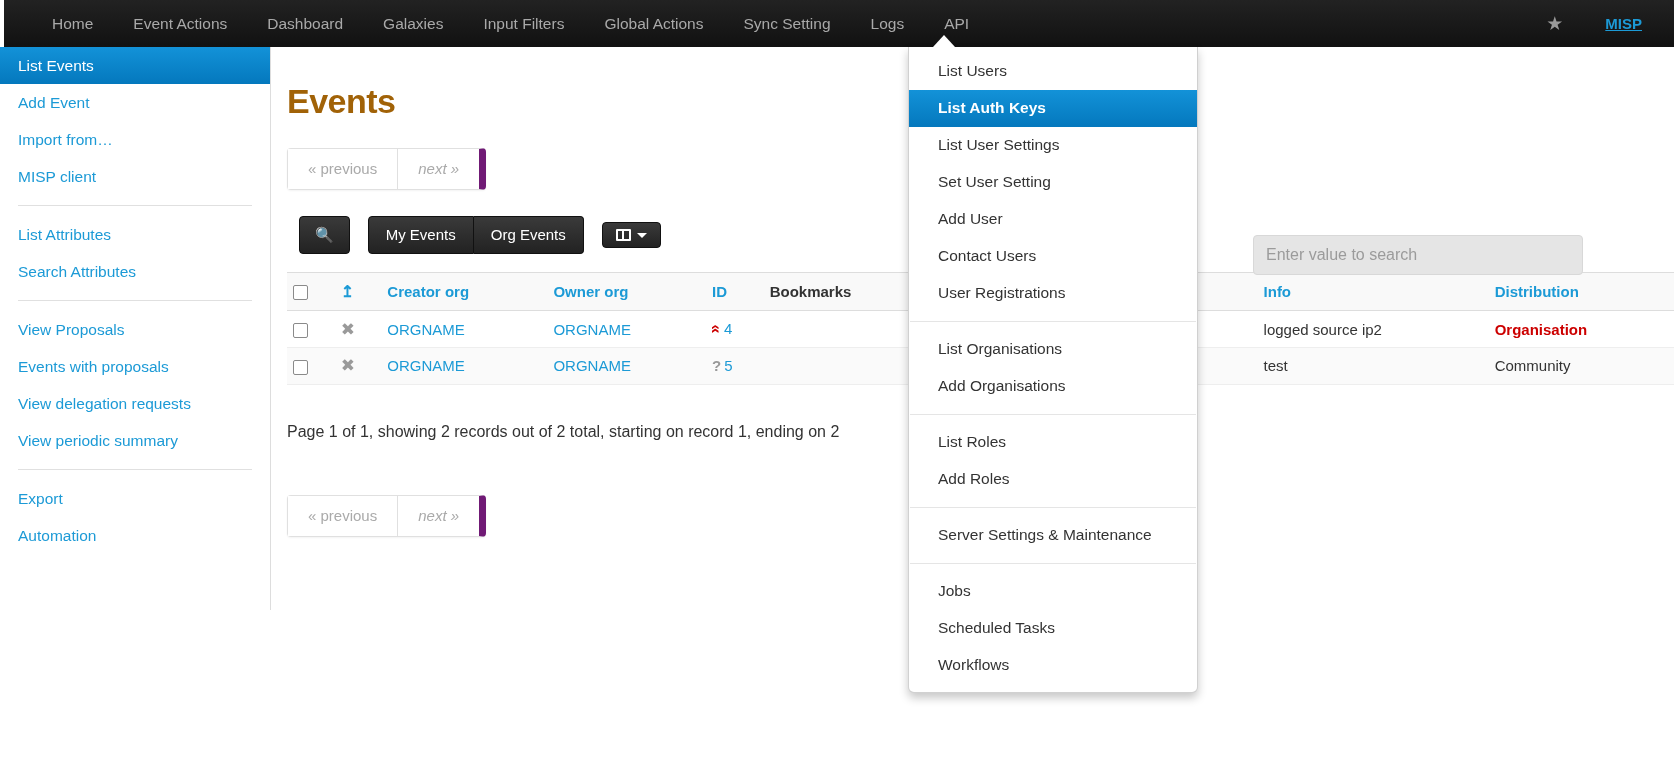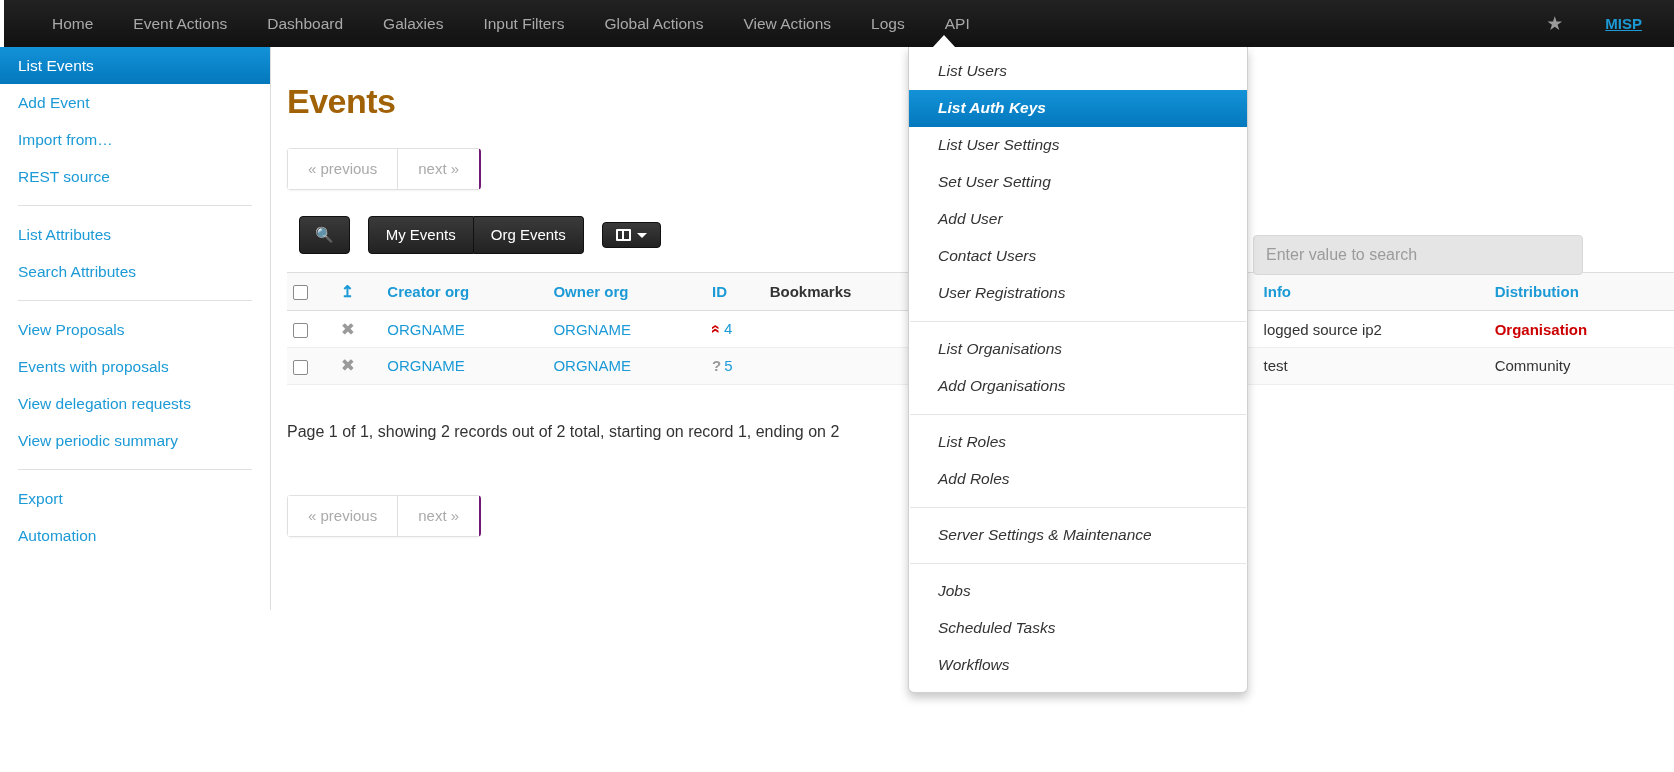--- a/index.html
+++ b/index.html
@@ -58,29 +58,28 @@
     font-size: 15px;
     cursor: pointer;
     text-decoration: underline;
   }
 
   
   .dropdown-menu {
     position: absolute;
     top: 47px;
     left: 908px;
-    width: 340px;
+    width: 290px;
     background: #ffffff;
     border: 1px solid rgba(0,0,0,.18);
     border-top: none;
     border-radius: 0 0 6px 6px;
     box-shadow: 0 5px 10px rgba(0,0,0,.22);
     padding: 6px 0 8px 0;
     z-index: 60;
-    font-style: italic;
   }
   .dropdown-arrow {
     position: absolute;
     top: 35px;
     left: 933px;
     width: 0; height: 0;
     border-left: 11px solid transparent;
     border-right: 11px solid transparent;
     border-bottom: 12px solid #ffffff;
     z-index: 61;
@@ -172,21 +171,21 @@
     padding: 9px 20px;
     background: #ffffff;
     border: 1px solid #e0e0e0;
     border-right: none;
     color: #aaaaaa;
     font-size: 15px;
     line-height: 22px;
     cursor: pointer;
     white-space: nowrap;
   }
-  .pg-btn:last-child { border-right: 2px solid #701a75; }
+  .pg-btn:last-child { border-right: 7px solid #701a75; font-style: italic; }
 
   
   .toolbar {
     display: flex;
     align-items: center;
     margin: 26px 0 0 12px;
     position: relative;
   }
   .btn-dark {
     background: #313131;
@@ -312,21 +311,21 @@
 <body>
 
 <div class="navbar">
   <div class="nav-left" id="nav-left">
       <a class="nav-item">Home</a>
       <a class="nav-item">Event Actions</a>
       <a class="nav-item">Dashboard</a>
       <a class="nav-item">Galaxies</a>
       <a class="nav-item">Input Filters</a>
       <a class="nav-item">Global Actions</a>
-      <a class="nav-item">View Actions</a>
+      <a class="nav-item">Sync Setting</a>
       <a class="nav-item">Logs</a>
       <a class="nav-item">API</a>
     </div>
   <div class="nav-right">
     <div class="nav-star">★</div>
     <div class="nav-brand">MISP</div>
   </div>
 </div>
 
 <div class="dropdown-arrow"></div>
@@ -349,21 +348,21 @@
     <div class="dd-divider"></div>
     <a class="dd-item">Jobs</a>
     <a class="dd-item">Scheduled Tasks</a>
     <a class="dd-item">Workflows</a>
   </div>
 
 <div class="sidebar" id="sidebar">
     <a class="side-item active">List Events</a>
     <a class="side-item">Add Event</a>
     <a class="side-item">Import from…</a>
-    <a class="side-item">REST source</a>
+    <a class="side-item">MISP client</a>
     <div class="side-divider"></div>
     <a class="side-item">List Attributes</a>
     <a class="side-item">Search Attributes</a>
     <div class="side-divider"></div>
     <a class="side-item">View Proposals</a>
     <a class="side-item">Events with proposals</a>
     <a class="side-item">View delegation requests</a>
     <a class="side-item">View periodic summary</a>
     <div class="side-divider"></div>
     <a class="side-item">Export</a>

